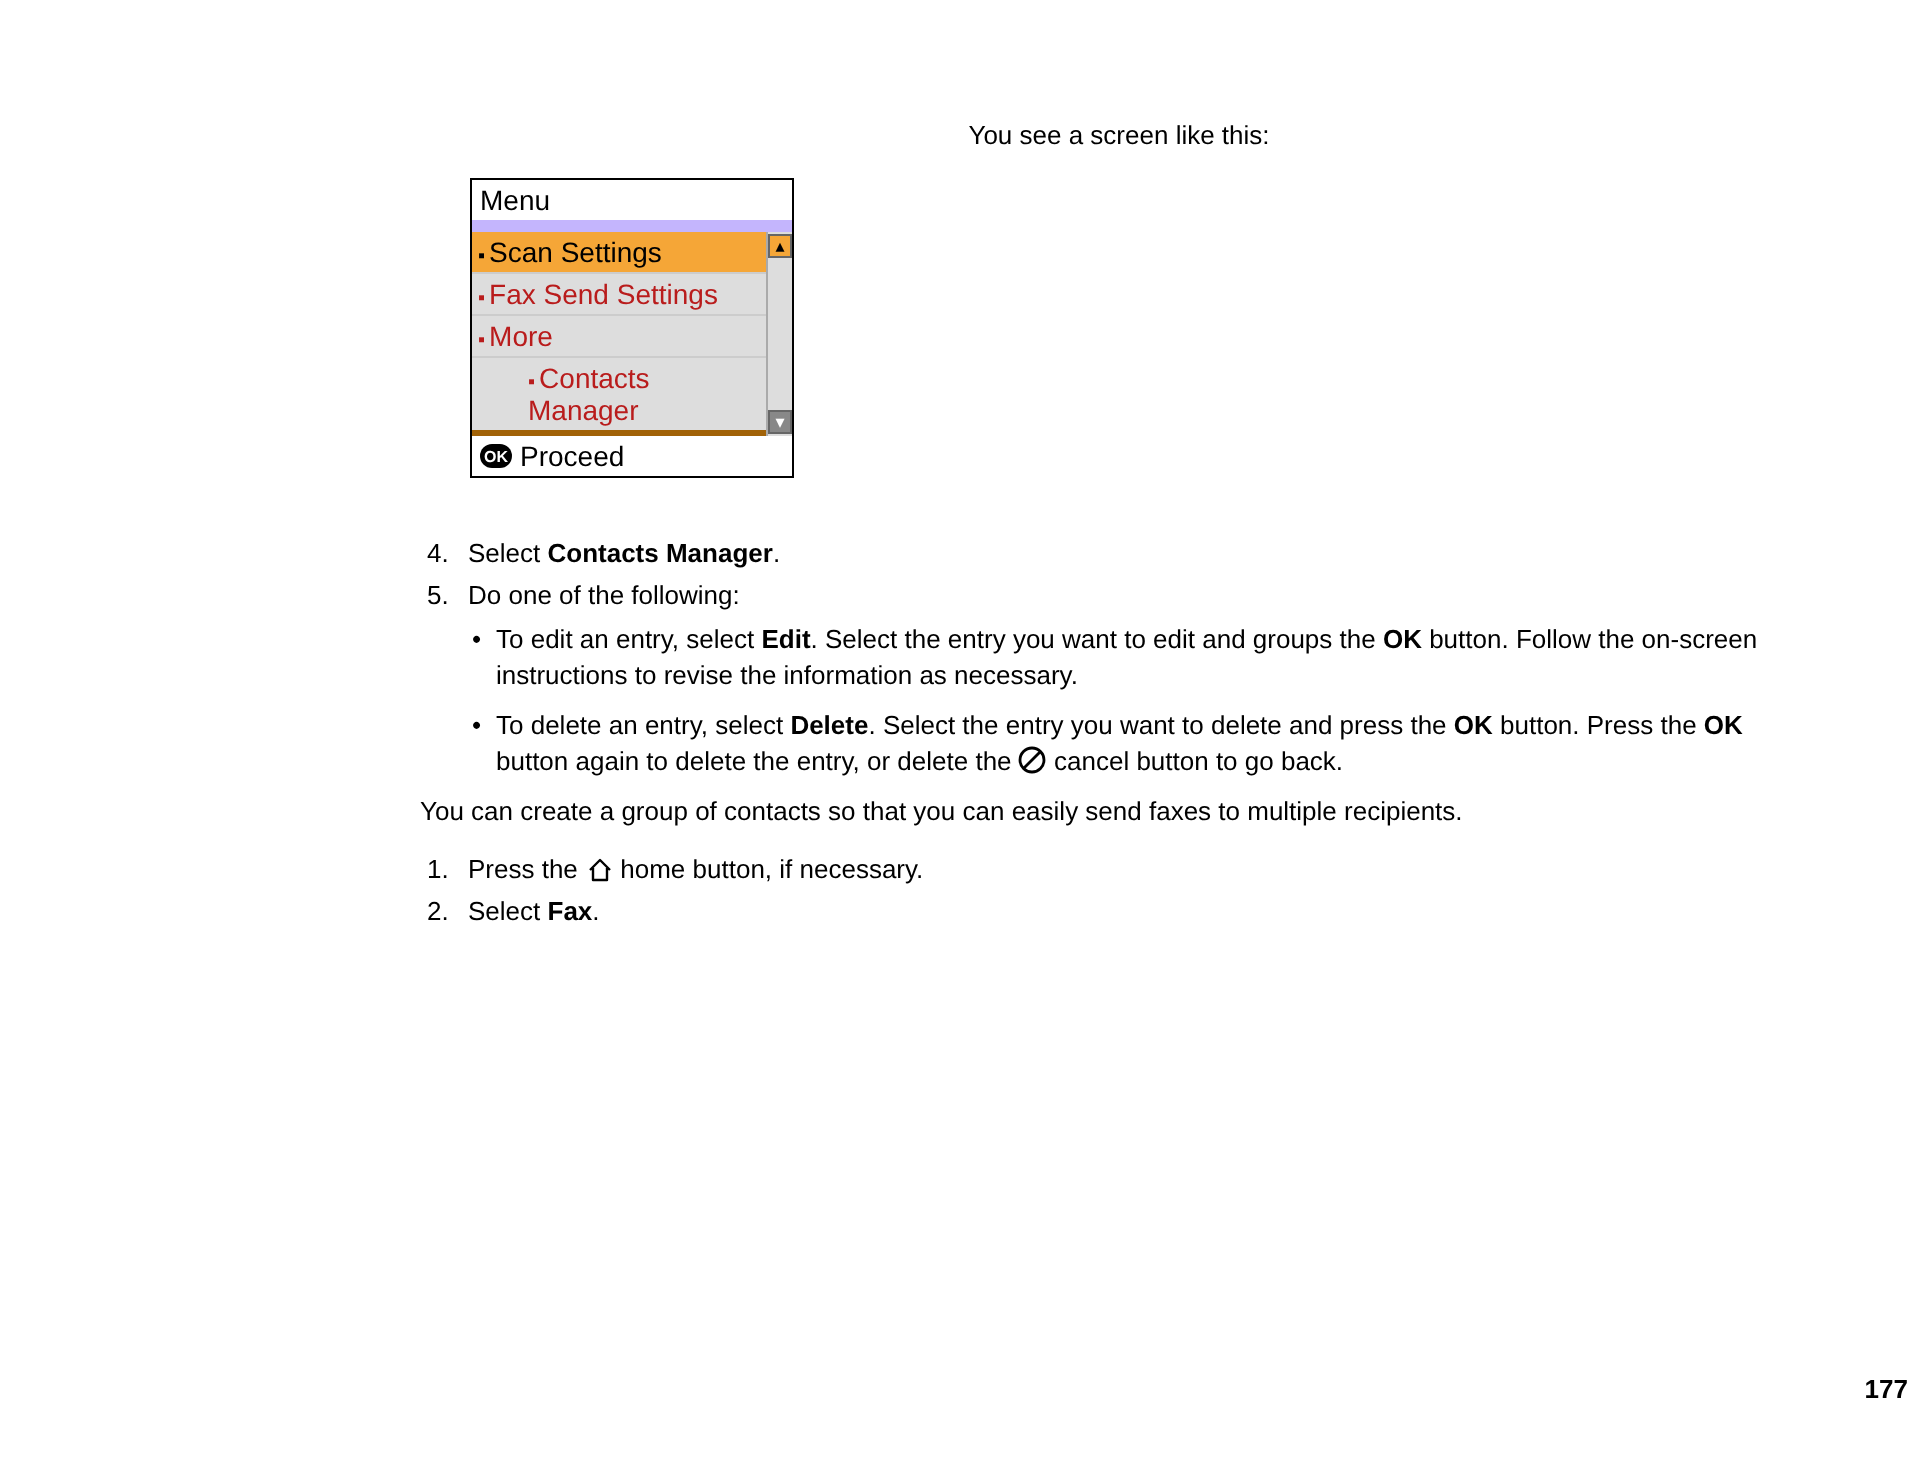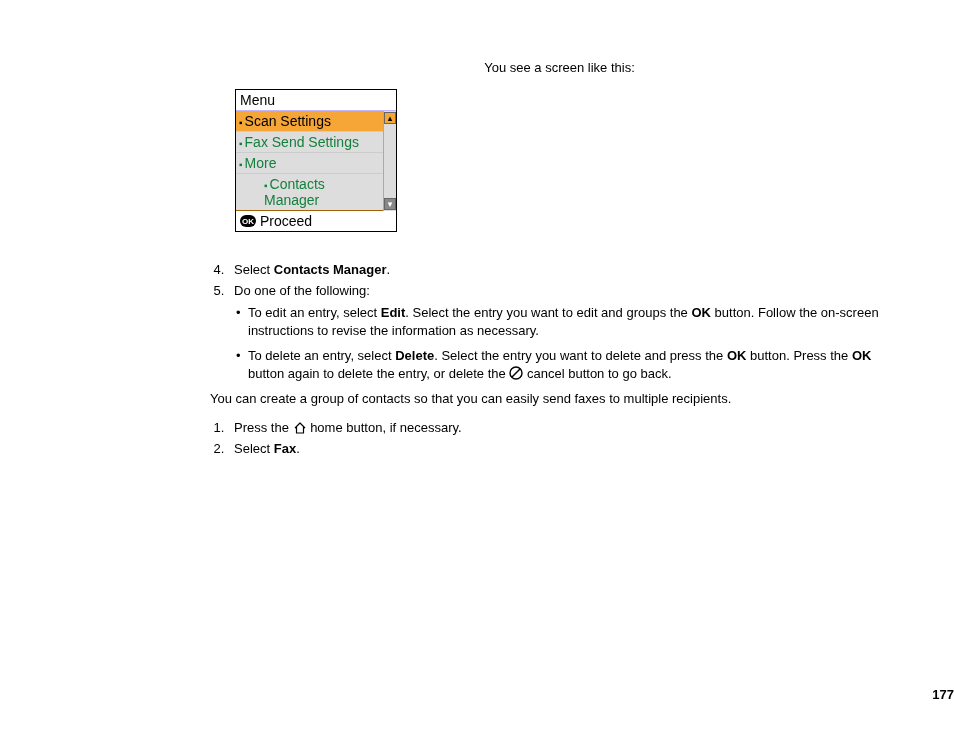--- a/index.html
+++ b/index.html
@@ -24,36 +24,36 @@
   .lcd-menu {
     width: 160px;
     border: 1px solid #000;
     margin-bottom: 30px;
     font-size: 14px;
     font-family: Arial, Helvetica, sans-serif;
   }
   .lcd-title {
     background: #fff;
     padding: 2px 4px;
-    border-bottom: 1px solid #c4b5fd;
+    border-bottom: 6px solid #c4b5fd;
   }
   .lcd-body {
     display: flex;
     border-radius: 11px;
   }
   .lcd-items {
     flex: 1;
   }
   .lcd-item {
     padding: 2px 3px;
     border-bottom: 1px solid #ccc;
     background: #ddd;
-    color: #15803d;
-  }
-  .lcd-item:last-child { border-bottom: 1px solid #a16207; padding-left: 28px; }
+    color: #b91c1c;
+  }
+  .lcd-item:last-child { border-bottom: 3px solid #a16207; padding-left: 28px; }
   .lcd-item.sel {
     background: #f5a637;
     color: #000;
   }
   .lcd-bullet { font-size: 10px; margin-right: 2px; }
   .lcd-scroll {
     width: 12px;
     background: #ddd;
     border-left: 1px solid #aaa;
     display: flex;

